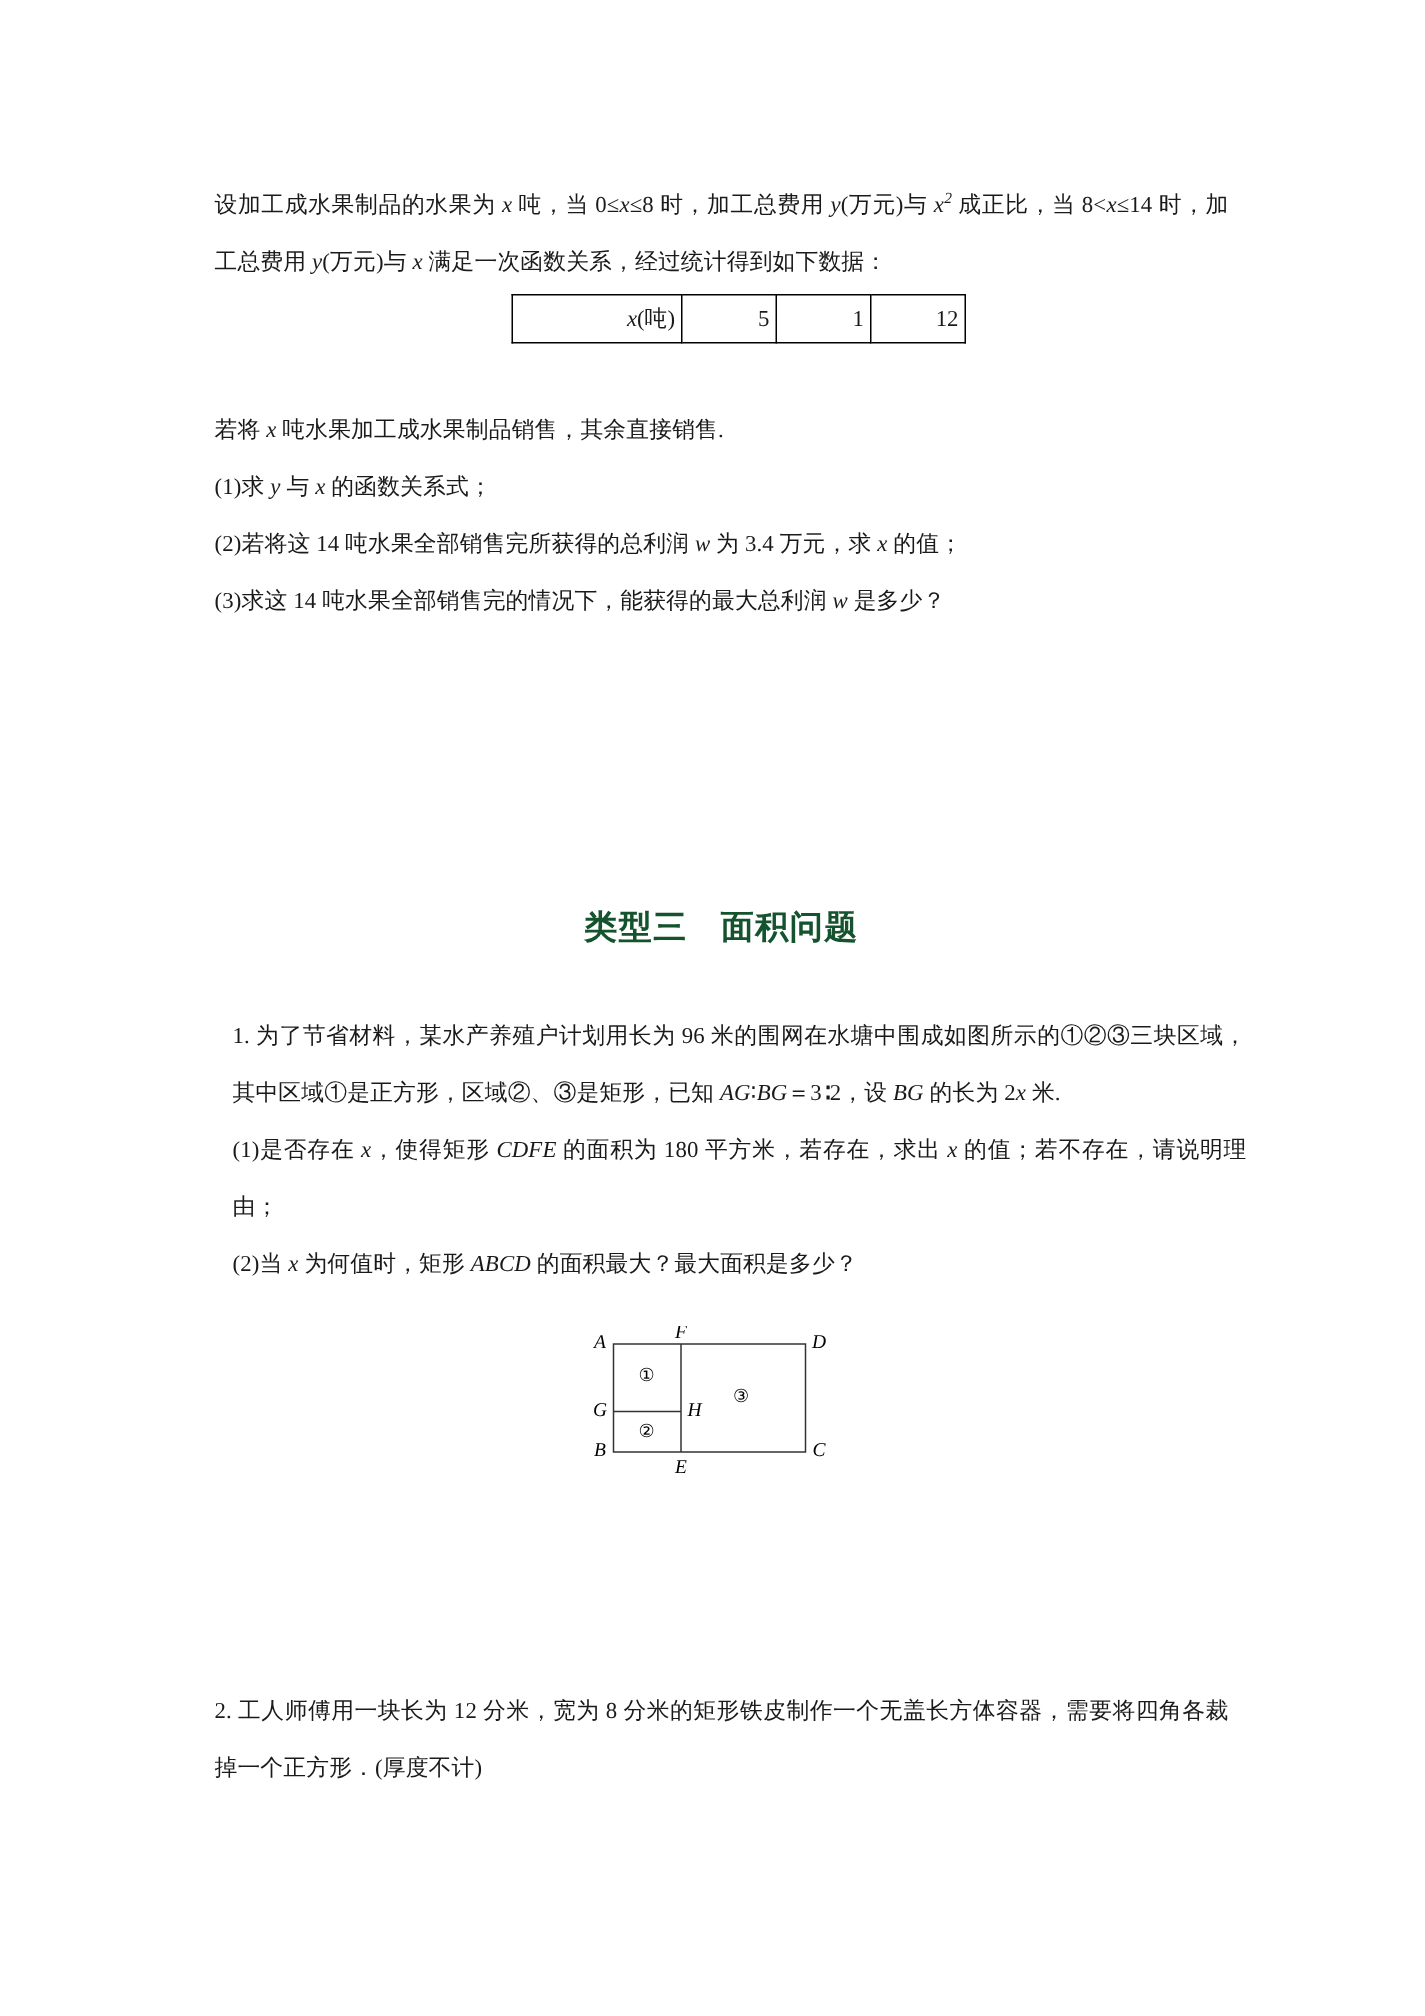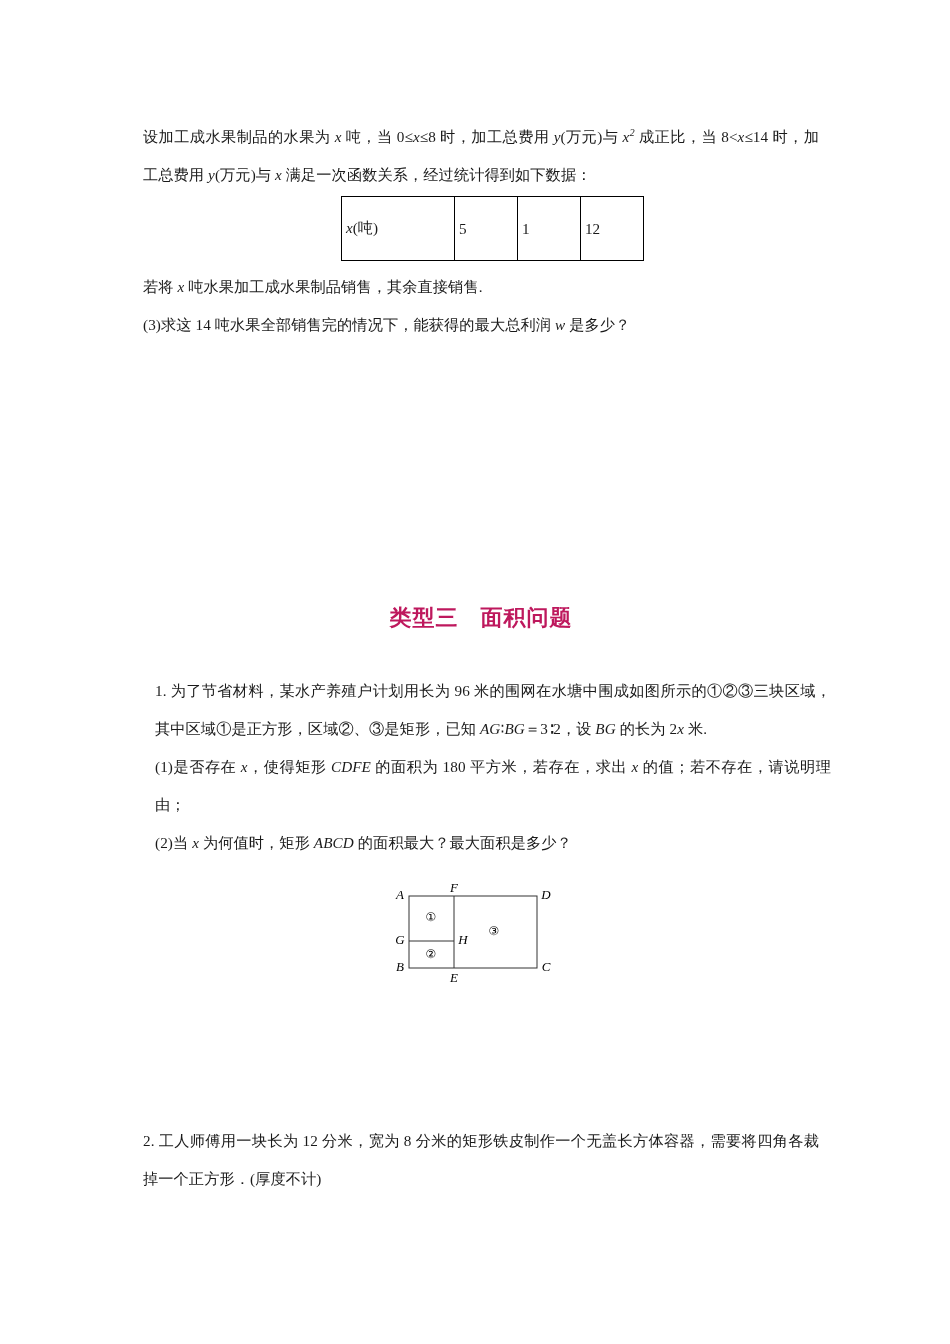--- a/index.html
+++ b/index.html
@@ -59,40 +59,40 @@
   #block-fig1 { position: absolute; left: 0; top: 884px; width: 676px; }
   #block-q2 { position: absolute; left: 0; top: 1122px; width: 676px; }
 
   
   table.data-table {
     border-collapse: collapse;
     font-size: 15.2px;
   }
   table.data-table td {
     border: 1px solid #000;
-    text-align: left;
+    text-align: right;
     height: 31px;
-    padding: 16px 4px;
+    padding: 0 4px;
     font-family: "Liberation Serif", "DejaVu Serif", serif;
   }
   table.data-table td.label-col {
     width: 104px;
   }
   table.data-table td.val-col {
     width: 54px;
   }
 
   
   .section-heading {
     font-family: "DejaVu Sans", "Liberation Sans", sans-serif;
     font-weight: bold;
     font-size: 22px;
     text-align: center;
     letter-spacing: 1px;
-    color: #be185d;
+    color: #14532d;
   }
   .section-heading .gap {
     display: inline-block;
     width: 22px;
   }
 
   
   .figure-wrap {
     width: 676px;
     text-align: center;
@@ -135,20 +135,22 @@
             <td class="val-col">5</td>
             <td class="val-col">1</td>
             <td class="val-col">12</td>
           </tr>
         </tbody>
       </table>
     </div>
 
     <div id="block-after-table">
       <p class="para">若将<span class="it">&nbsp;x&nbsp;</span>吨水果加工成水果制品销售，其余直接销售.</p>
+      <p class="para">(1)求<span class="it">&nbsp;y&nbsp;</span>与<span class="it">&nbsp;x&nbsp;</span>的函数关系式；</p>
+      <p class="para">(2)若将这 14 吨水果全部销售完所获得的总利润<span class="it">&nbsp;w&nbsp;</span>为 3.4 万元，求<span class="it">&nbsp;x&nbsp;</span>的值；</p>
       <p class="para">(3)求这 14 吨水果全部销售完的情况下，能获得的最大总利润<span class="it">&nbsp;w&nbsp;</span>是多少？</p>
     </div>
 
     <div id="block-heading">
       <div class="section-heading"><span>类型三</span><span class="gap"></span><span>面积问题</span></div>
     </div>
 
     <div id="block-q1">
       <p class="para">1. 为了节省材料，某水产养殖户计划用长为 96 米的围网在水塘中围成如图所示的①②③三块区域，其中区域①是正方形，区域②、③是矩形，已知<span class="it">&nbsp;AG</span>∶<span class="it">BG</span>＝3∶2，设<span class="it">&nbsp;BG&nbsp;</span>的长为 2<span class="it">x&nbsp;</span>米.</p>
       <p class="para">(1)是否存在<span class="it">&nbsp;x</span>，使得矩形<span class="it">&nbsp;CDFE&nbsp;</span>的面积为 180 平方米，若存在，求出<span class="it">&nbsp;x&nbsp;</span>的值；若不存在，请说明理由；</p>

